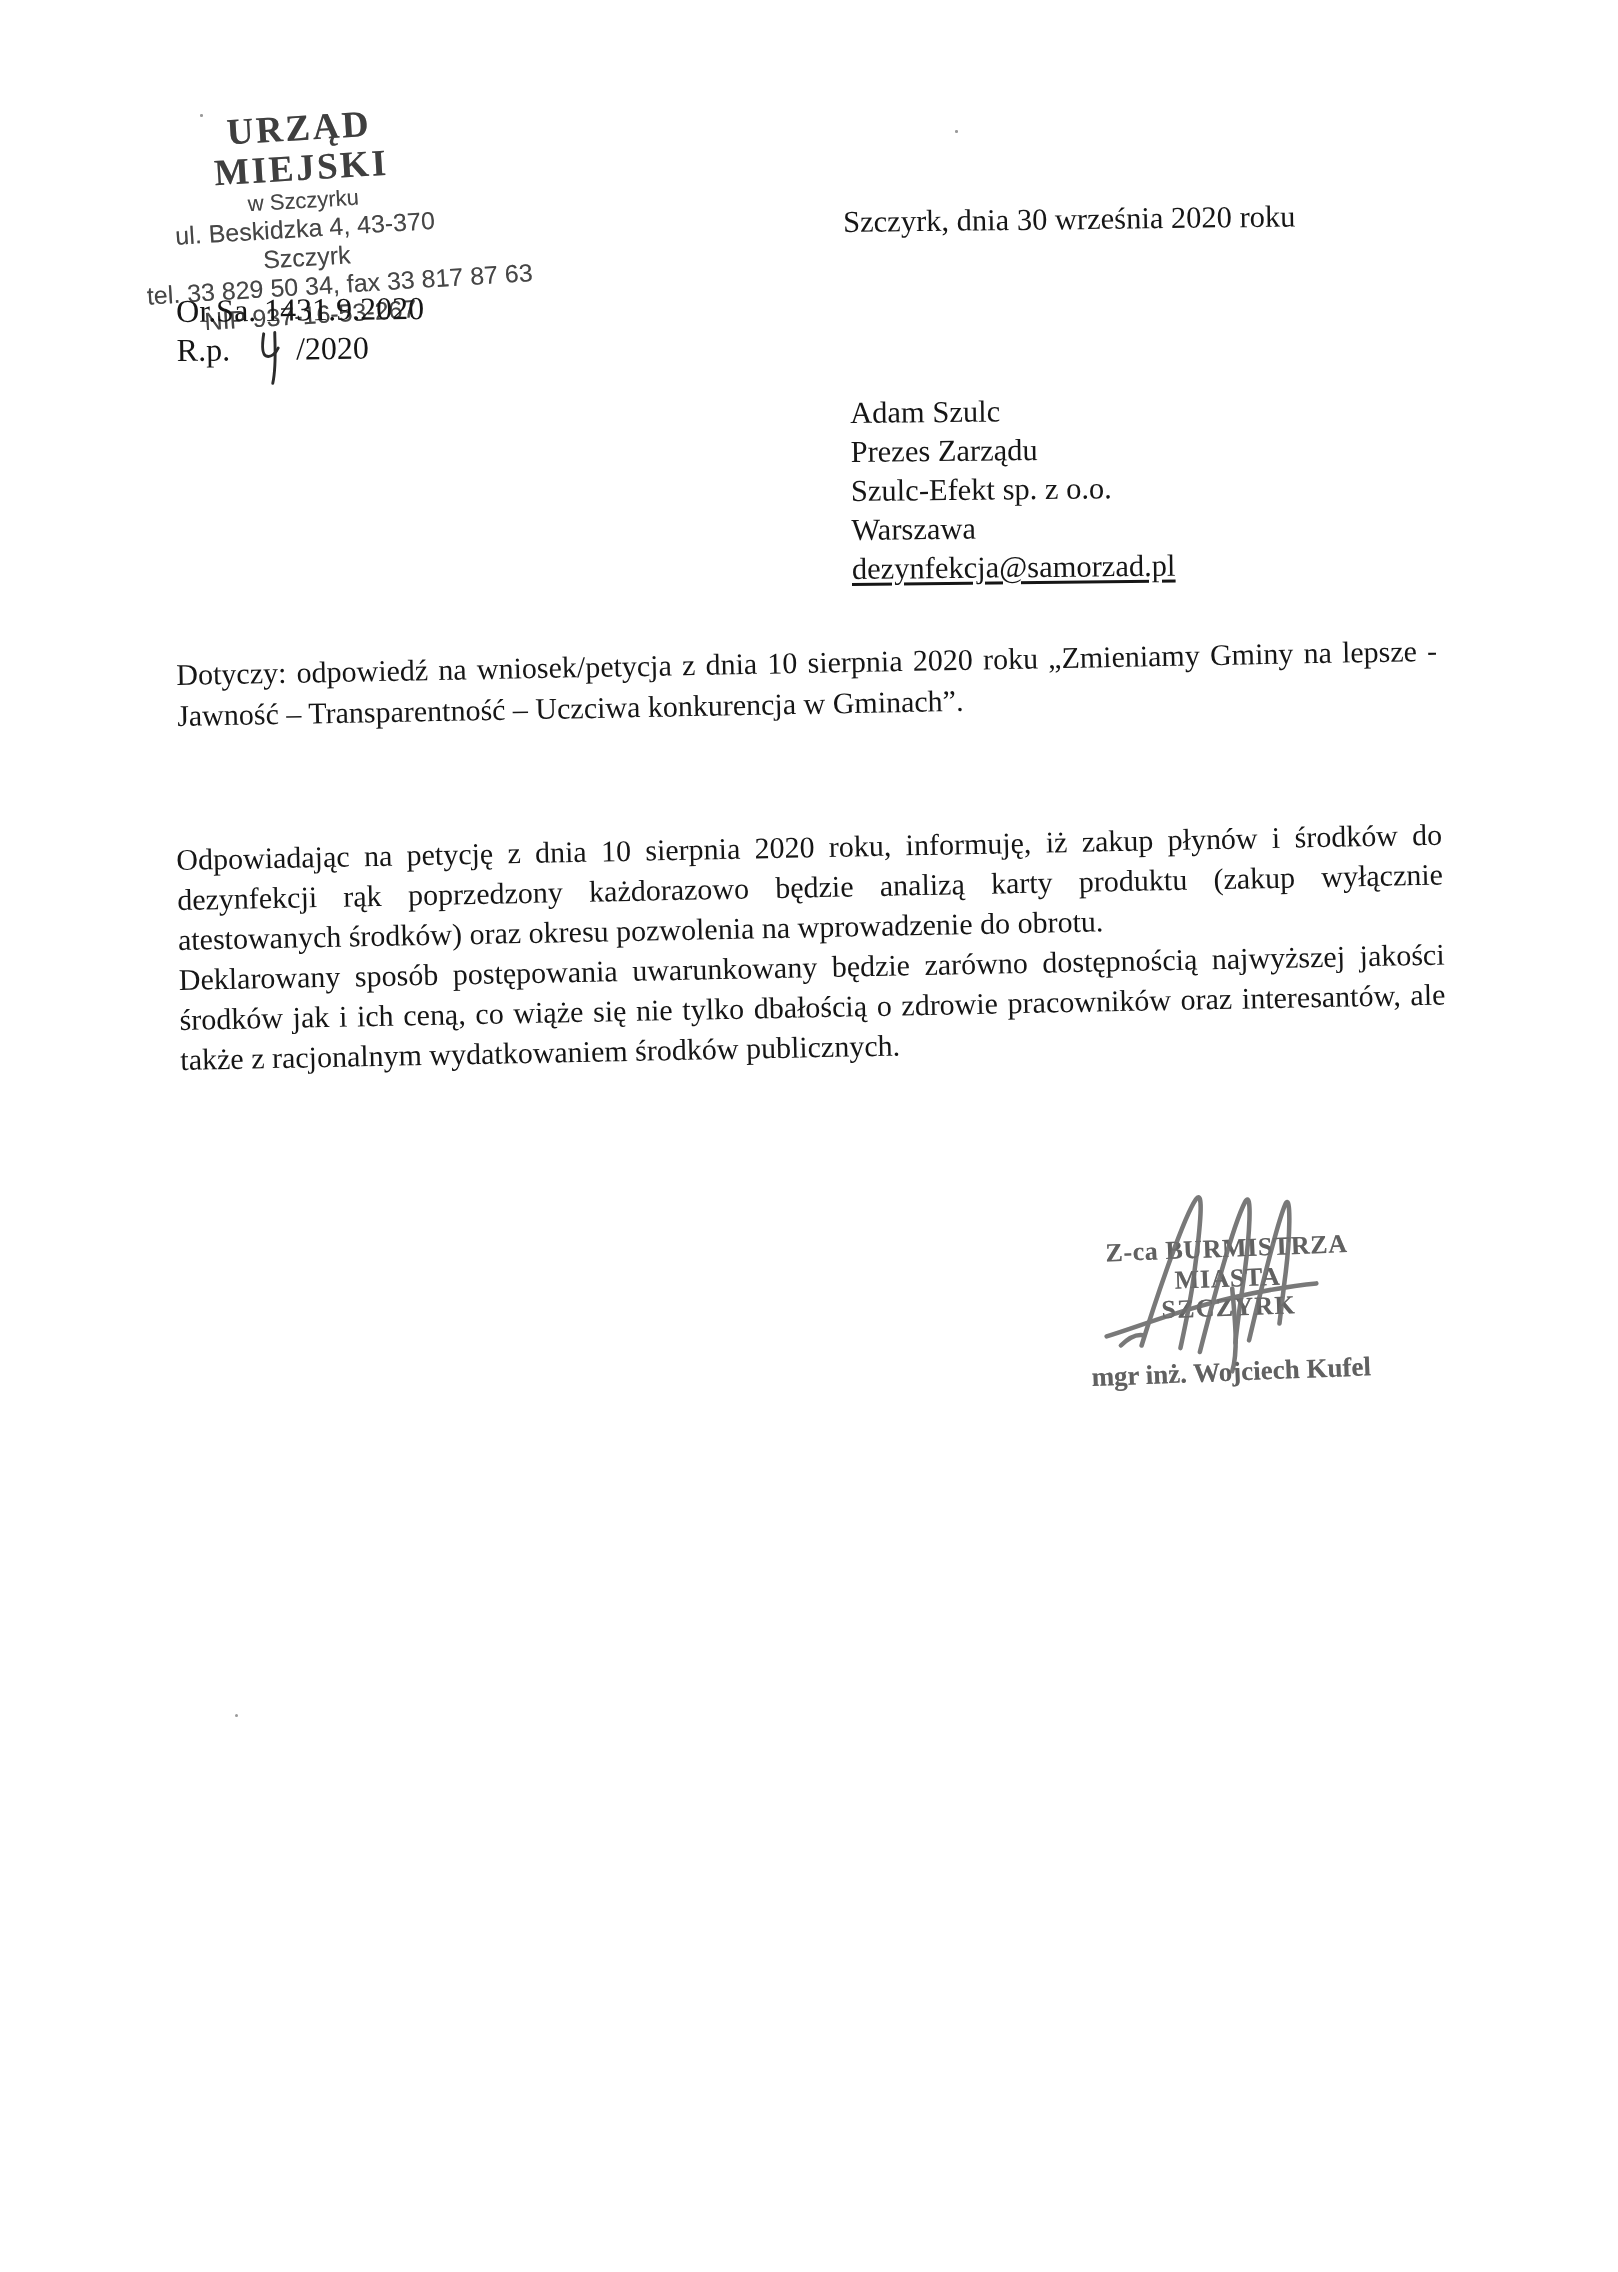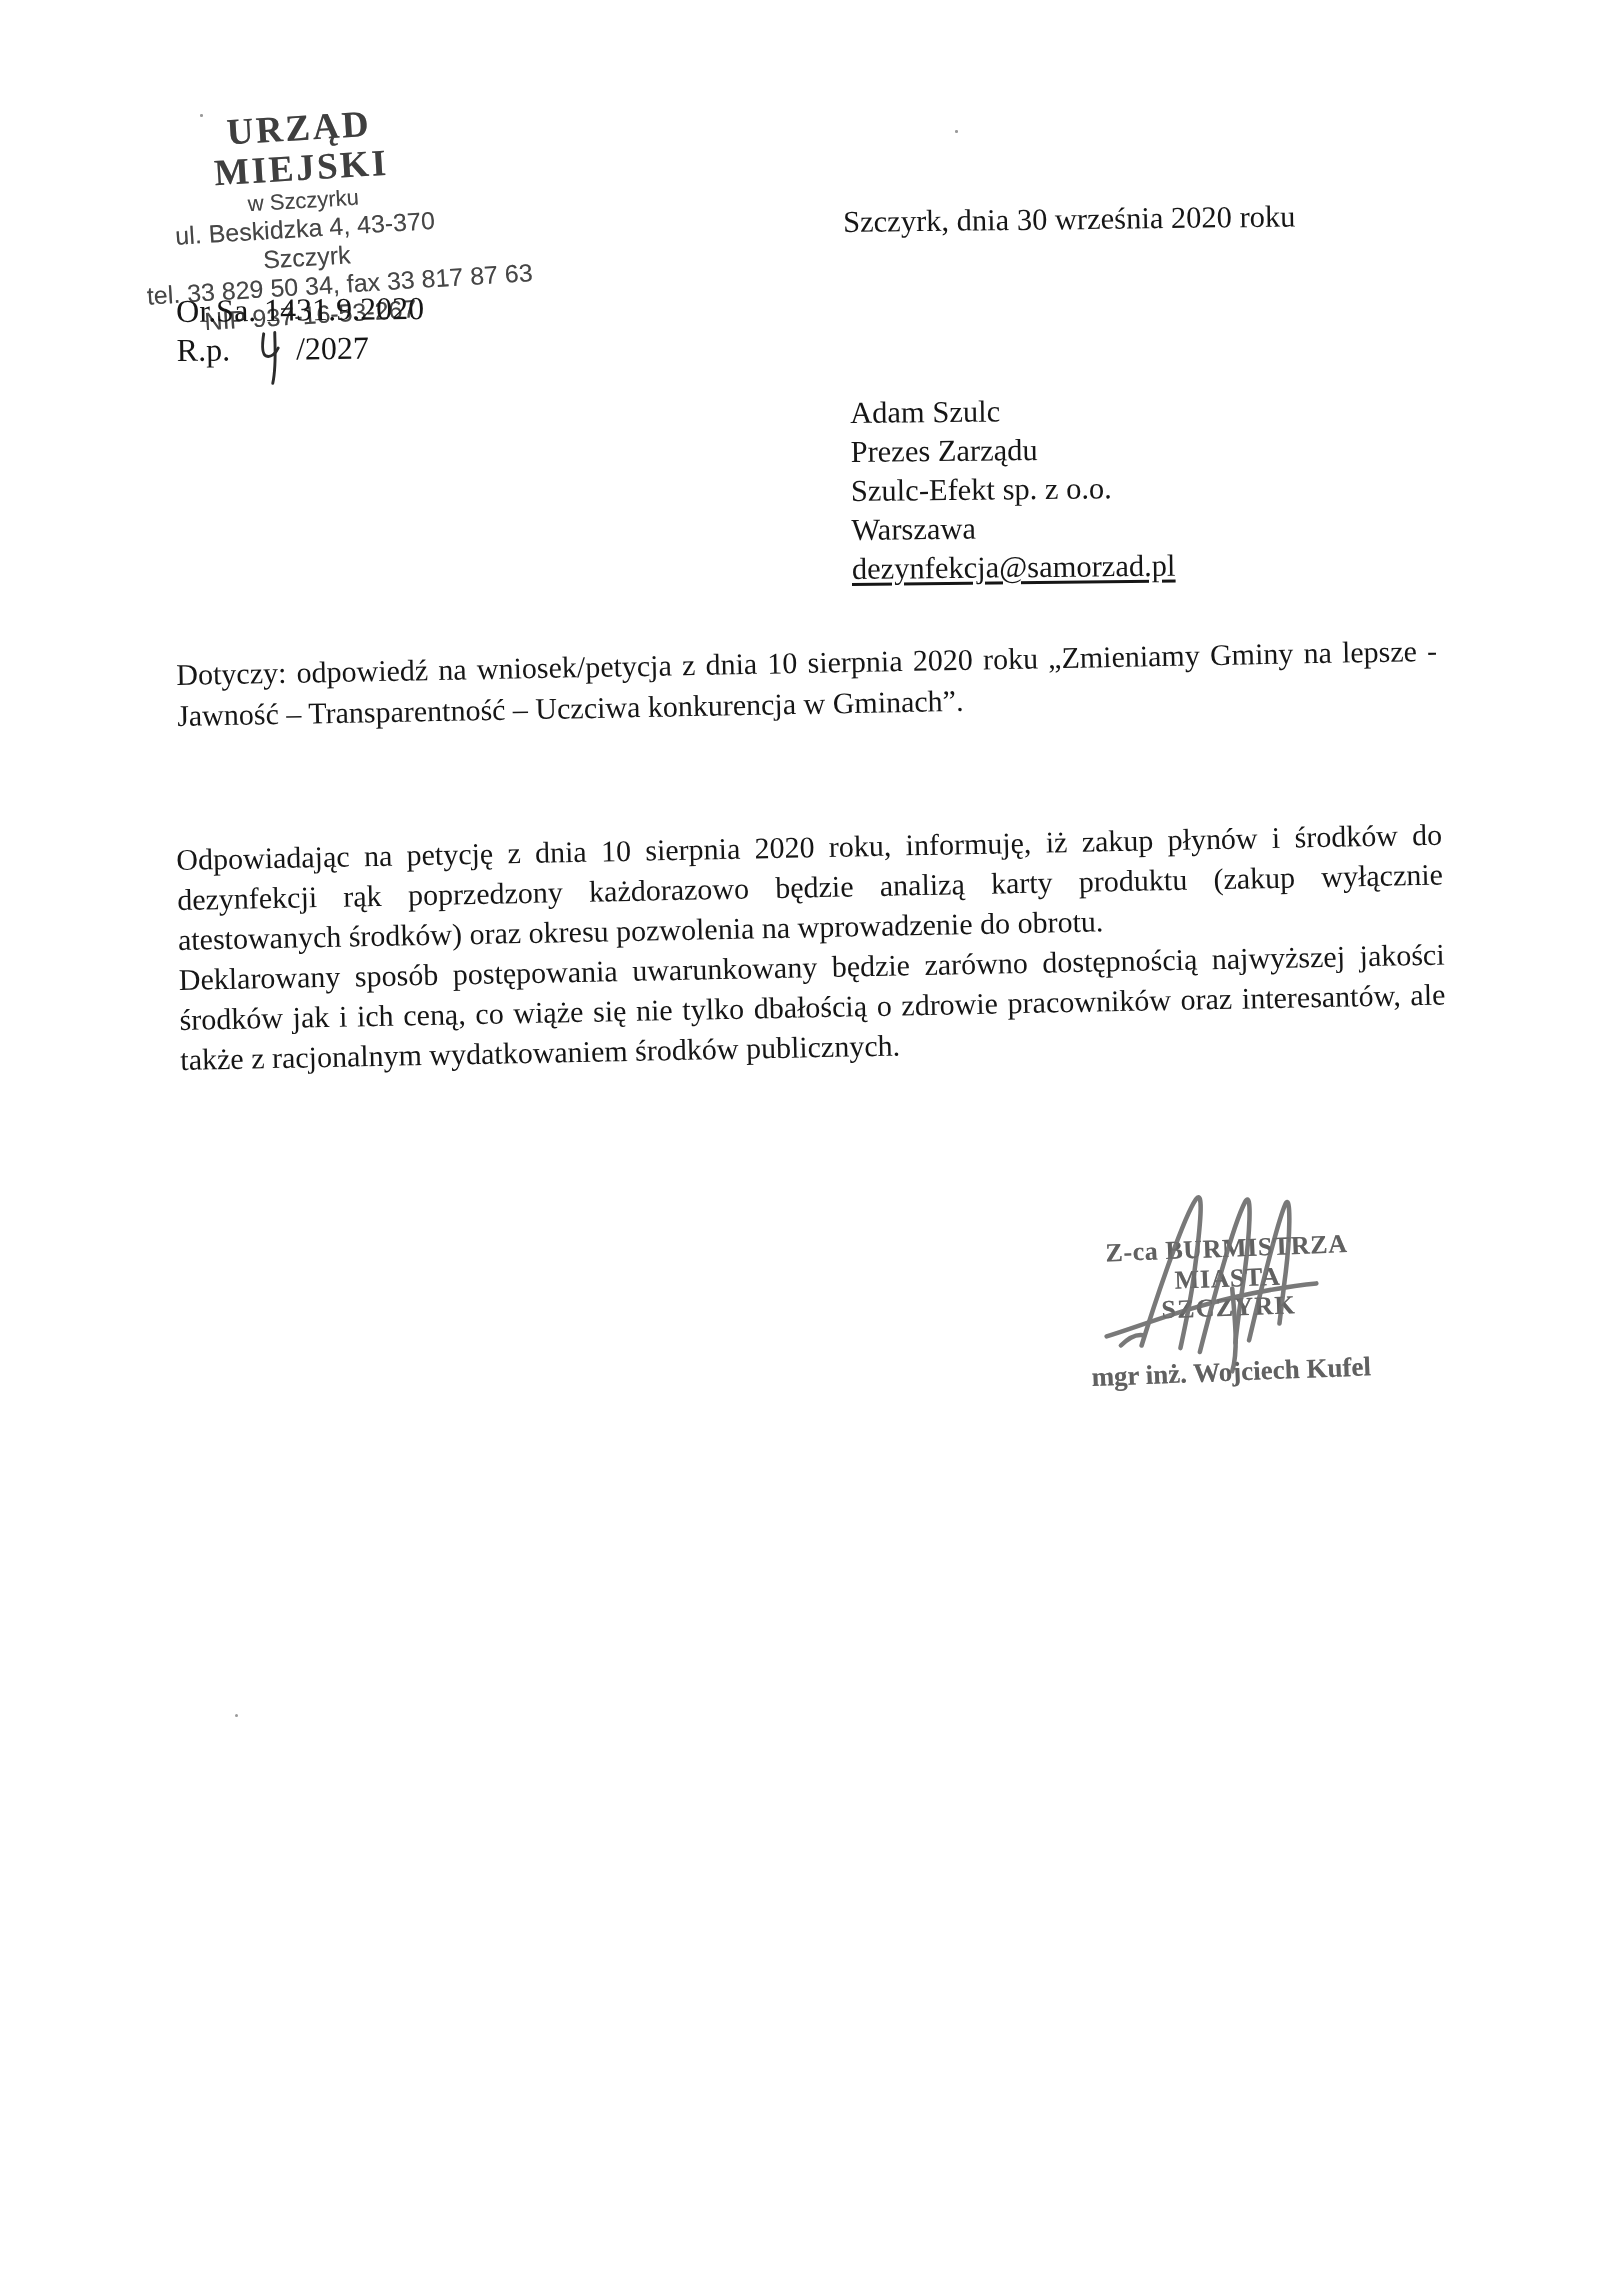--- a/index.html
+++ b/index.html
@@ -101,21 +101,21 @@
   <div class="refblock">
     <div>Or.Sa. 1431.9.2020</div>
     <div class="rp-line">
       <span>R.p.</span>
       <span class="rp-num" aria-label="4">
         <svg width="30" height="56" viewBox="0 0 46 86" fill="none" xmlns="http://www.w3.org/2000/svg">
           <path d="M11 6 C8 24 8 37 14 40 C21 43 29 37 33 28" stroke="#2c2c2c" stroke-width="4.5" stroke-linecap="round" fill="none"></path>
           <path d="M28 4 C28 28 30 56 24 82" stroke="#2c2c2c" stroke-width="4.5" stroke-linecap="round" fill="none"></path>
         </svg>
       </span>
-      <span>/2027</span>
+      <span>/2020</span>
     </div>
   </div>
 
   <div class="recipient">
     <div>Adam Szulc</div>
     <div>Prezes Zarządu</div>
     <div>Szulc-Efekt sp. z o.o.</div>
     <div>Warszawa</div>
     <div class="email">dezynfekcja@samorzad.pl</div>
   </div>

